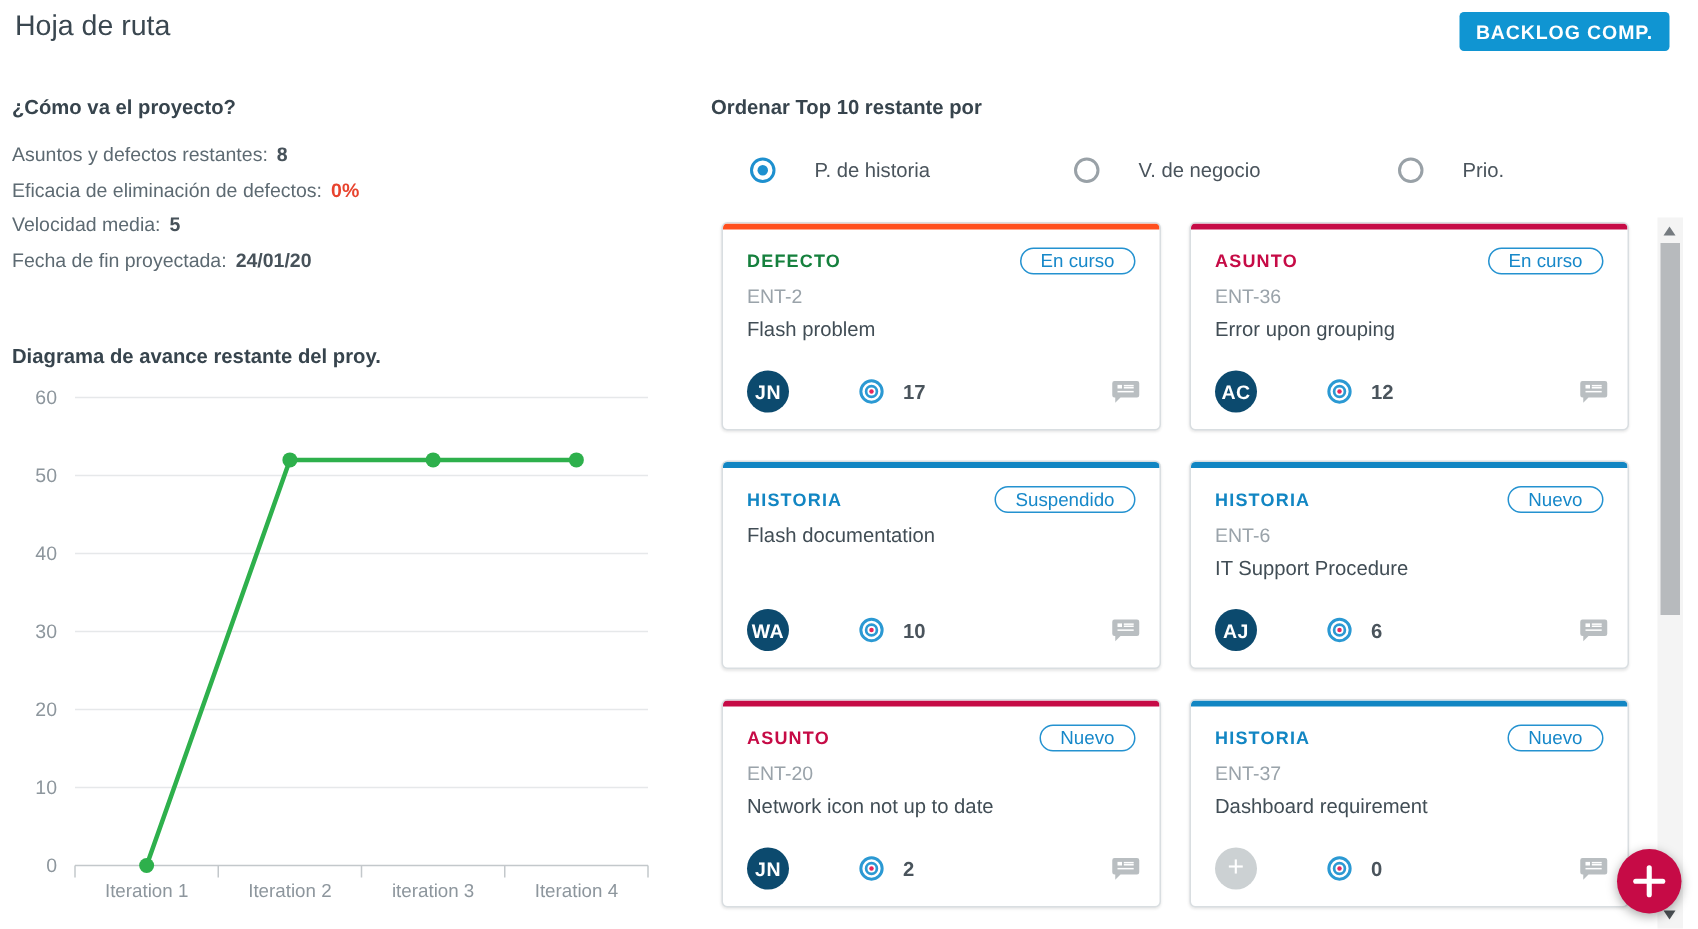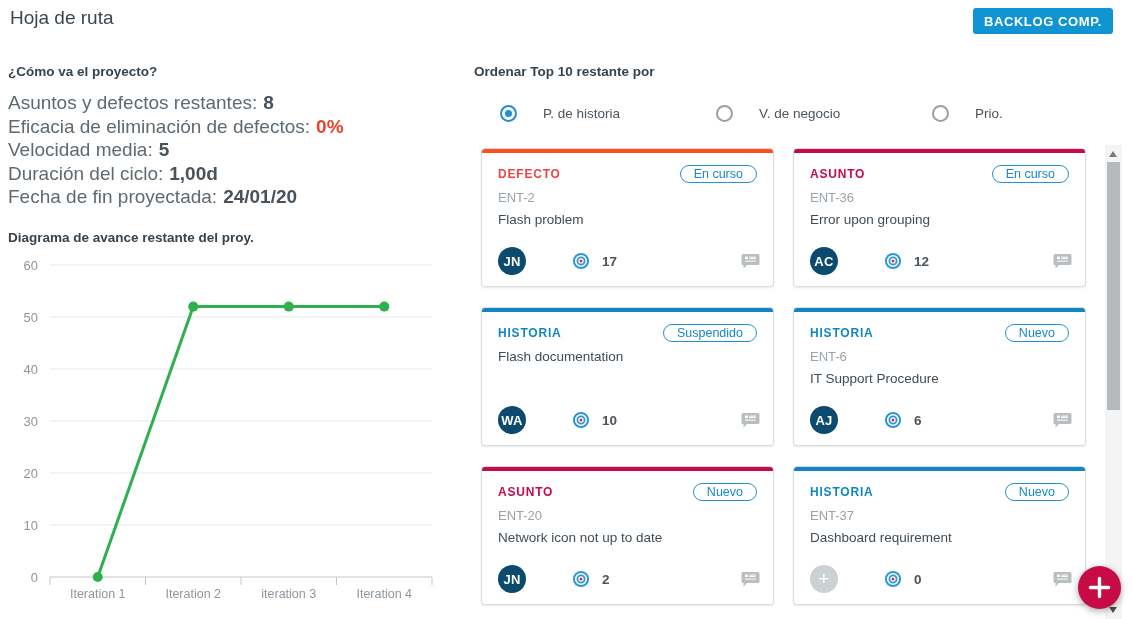--- a/index.html
+++ b/index.html
@@ -10,21 +10,21 @@
   
   #page-title { left:10px; top:7px; font-size:19px; font-weight:500; color:#3a4750; }
   #backlog-btn { right:19px; top:8px; height:26px; padding:0 11px; background:#1095d2;
     color:#ffffff; font-size:13px; font-weight:700; letter-spacing:0.6px; border:none;
     border-radius:3px; cursor:pointer; font-family:"Liberation Sans", sans-serif; }
 
   
   #health { left:8px; top:64px; width:450px; }
   .section-title { font-size:13.5px; font-weight:700; color:#37444d; }
   #stats { margin-top:12px; }
-  .stat-row { line-height:23.5px; font-size:19px; }
+  .stat-row { line-height:23.5px; font-size:13px; }
   .stat-label { color:#5d6a72; }
   .stat-value { color:#47525a; font-weight:700; margin-left:6px; }
   .stat-value.red { color:#e8432e; }
 
   
   #chart-block { left:8px; top:230px; width:452px; }
   #chart-svg { margin-top:6px; display:block; }
 
   
   #order-block { left:474px; top:64px; width:614px; height:70px; }
@@ -76,21 +76,20 @@
 
 <h1 class="abs" id="page-title">Hoja de ruta</h1>
 <button class="abs" id="backlog-btn">BACKLOG COMP.</button>
 
 <div class="abs" id="health">
   <div class="section-title">¿Cómo va el proyecto?</div>
   <div id="stats">
       <div class="stat-row"><span class="stat-label">Asuntos y defectos restantes:</span><span class="stat-value">8</span></div>
       <div class="stat-row"><span class="stat-label">Eficacia de eliminación de defectos:</span><span class="stat-value red">0%</span></div>
       <div class="stat-row"><span class="stat-label">Velocidad media:</span><span class="stat-value">5</span></div>
-      <div class="stat-row"><span class="stat-label">Duración del ciclo:</span><span class="stat-value">1,00d</span></div>
       <div class="stat-row"><span class="stat-label">Fecha de fin proyectada:</span><span class="stat-value">24/01/20</span></div>
     </div>
 </div>
 
 <div class="abs" id="chart-block">
   <div class="section-title">Diagrama de avance restante del proy.</div>
   <svg id="chart-svg" width="452" height="356">
       <line x1="42" y1="14" x2="424" y2="14" stroke="#e6e8ea" stroke-width="1"></line>
       <text x="30" y="18.5" text-anchor="end" font-size="13" fill="#8d969d">60</text>
       <line x1="42" y1="66" x2="424" y2="66" stroke="#e6e8ea" stroke-width="1"></line>
@@ -137,21 +136,21 @@
         <span class="radio-circle"></span>
         <span class="radio-label">Prio.</span>
       </div>
     </div>
 </div>
 
 <div class="abs" id="cards">
   <div class="card">
     <div class="card-topbar" style="background: rgb(255, 79, 30);"></div>
     <div class="card-head">
-      <span class="card-type" style="color: #ef4444;">DEFECTO</span>
+      <span class="card-type" style="color: #15803d;">DEFECTO</span>
       <span class="card-status">En curso</span>
     </div>
     <div class="card-key">ENT-2</div>
     <div class="card-summary">Flash problem</div>
     <div class="card-footer">
       <span class="avatar">JN</span>
       <span class="bullseye">
         <svg width="18" height="18" viewBox="0 0 18 18">
           <circle cx="9" cy="9" r="7.1" fill="none" stroke="#2b99d3" stroke-width="2"></circle>
           <circle cx="9" cy="9" r="3.6" fill="none" stroke="#2b99d3" stroke-width="1.8"></circle>

